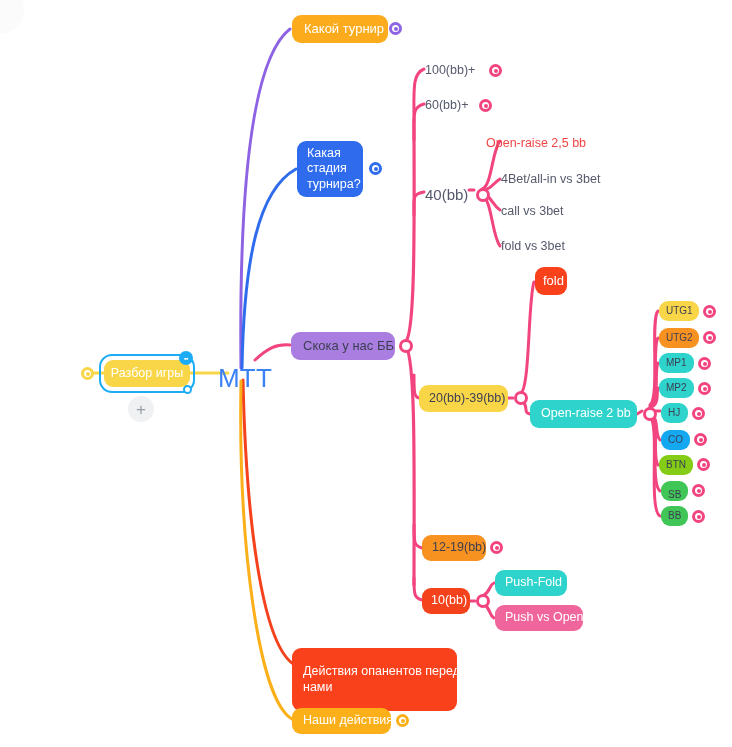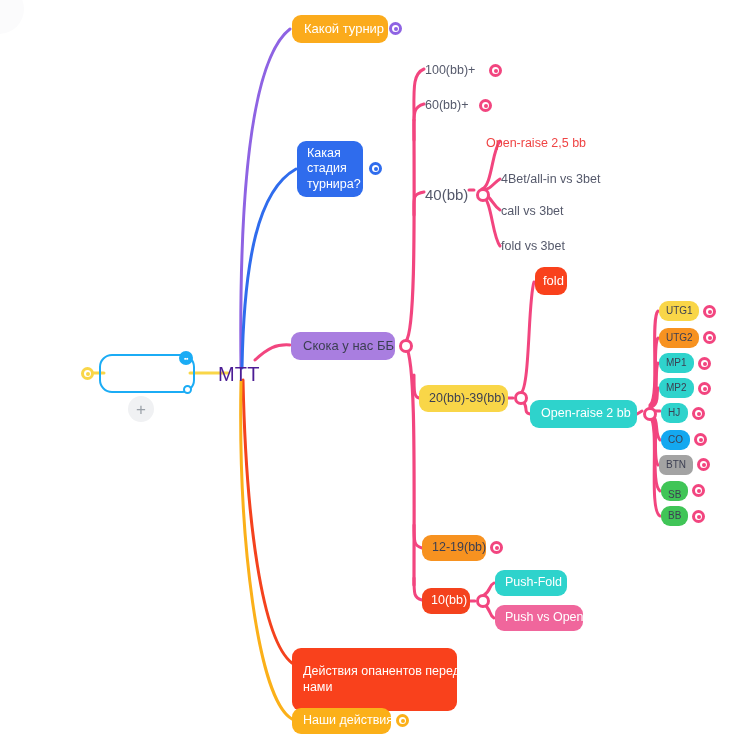--- a/index.html
+++ b/index.html
@@ -35,22 +35,22 @@
     border-radius: 9px;
     white-space: pre;
     line-height: 1.25;
   }
   .node.plain {
     background: transparent;
     color: #55596b;
   }
   .root-label {
     position: absolute;
-    color: #4c1d95;
-    font-size: 20px;
+    color: #3b82f6;
+    font-size: 26px;
     letter-spacing: 0.2px;
   }
   .sel-ring {
     position: absolute;
     border: 2px solid #1bacf5;
     border-radius: 13px;
     box-sizing: border-box;
   }
   .handle {
     position: absolute;
@@ -201,29 +201,32 @@
       <div class="node plain" style="left: 501px; top: 237px; width: 72px; min-height: 20px; font-size: 12.5px; color: rgb(85, 89, 107); padding: 0px;"><span>fold vs 3bet</span></div>
       <div class="node" style="left: 419px; top: 385px; width: 89px; min-height: 27px; font-size: 12.5px; color: rgb(60, 63, 82); padding: 0px 10px; background: rgb(249, 214, 72);"><span>20(bb)-39(bb)</span></div>
       <div class="node" style="left: 535px; top: 267px; width: 32px; min-height: 28px; font-size: 13px; color: #ffffff; padding: 0px 8px; background: rgb(249, 65, 28);"><span>fold</span></div>
       <div class="node" style="left: 530px; top: 400px; width: 107px; min-height: 28px; font-size: 12.5px; color: rgb(255, 255, 255); padding: 0px 11px; background: rgb(46, 211, 204);"><span>Open-raise 2 bb</span></div>
       <div class="node" style="left: 659px; top: 301px; width: 40px; min-height: 20px; font-size: 10px; color: rgb(60, 63, 82); padding: 0px 7px; background: rgb(249, 214, 72);"><span>UTG1</span></div>
       <div class="node" style="left: 659px; top: 328px; width: 40px; min-height: 20px; font-size: 10px; color: rgb(60, 63, 82); padding: 0px 7px; background: rgb(247, 146, 32);"><span>UTG2</span></div>
       <div class="node" style="left: 659px; top: 353px; width: 35px; min-height: 20px; font-size: 10px; color: rgb(60, 63, 82); padding: 0px 7px; background: rgb(46, 211, 204);"><span>MP1</span></div>
       <div class="node" style="left: 659px; top: 378px; width: 35px; min-height: 20px; font-size: 10px; color: rgb(60, 63, 82); padding: 0px 7px; background: rgb(46, 211, 204);"><span>MP2</span></div>
       <div class="node" style="left: 661px; top: 403px; width: 27px; min-height: 20px; font-size: 10px; color: rgb(60, 63, 82); padding: 0px 7px; background: rgb(46, 211, 204);"><span>HJ</span></div>
       <div class="node" style="left: 661px; top: 430px; width: 29px; min-height: 20px; font-size: 10px; color: rgb(60, 63, 82); padding: 0px 7px; background: rgb(20, 168, 240);"><span>CO</span></div>
-      <div class="node" style="left: 659px; top: 455px; width: 34px; min-height: 20px; font-size: 10px; color: rgb(60, 63, 82); padding: 0px 7px; background: #a3a3a3; border-radius: 7px;"><span>BTN</span></div>
+      <div class="node" style="left: 659px; top: 455px; width: 34px; min-height: 20px; font-size: 10px; color: rgb(60, 63, 82); padding: 0px 7px; background: #84cc16;"><span>BTN</span></div>
       <div class="node" style="left: 661px; top: 481px; width: 27px; min-height: 20px; font-size: 10px; color: rgb(60, 63, 82); padding: 0px 7px; background: rgb(64, 197, 87); align-items: flex-end;"><span>SB</span></div>
       <div class="node" style="left: 661px; top: 506px; width: 27px; min-height: 20px; font-size: 10px; color: rgb(60, 63, 82); padding: 0px 7px; background: rgb(64, 197, 87);"><span>BB</span></div>
       <div class="node" style="left: 422px; top: 535px; width: 64px; min-height: 26px; font-size: 12.5px; color: rgb(60, 63, 82); padding: 0px 10px; background: rgb(247, 146, 32);"><span>12-19(bb)</span></div>
       <div class="node" style="left: 422px; top: 588px; width: 48px; min-height: 26px; font-size: 12.5px; color: rgb(255, 255, 255); padding: 0px 9px; background: rgb(244, 66, 29);"><span>10(bb)</span></div>
       <div class="node" style="left: 495px; top: 570px; width: 72px; min-height: 26px; font-size: 12.5px; color: rgb(255, 255, 255); padding: 0px 10px; background: rgb(46, 211, 204);"><span>Push-Fold</span></div>
       <div class="node" style="left: 495px; top: 605px; width: 88px; min-height: 26px; font-size: 12.5px; color: rgb(255, 255, 255); padding: 0px 10px; background: rgb(240, 102, 156);"><span>Push vs Open</span></div>
     </div>
 
+  <div class="node" id="selected-node" style="left: 104px; top: 360px; width: 86px; height: 27px; padding: 0px 12px; justify-content: center; background: rgb(249, 214, 72); color: rgb(255, 255, 255);">
+    <span style="font-size:12.5px;">Разбор игры</span>
+  </div>
   <div class="sel-ring" style="left:99px; top:354px; width:96px; height:39px;"></div>
   <div class="handle filled" style="left:179px; top:351px; width:14px; height:14px;">▪▪</div>
   <div class="handle" style="left:183px; top:385px; width:9px; height:9px;"></div>
 
   <div class="addbtn" style="left:128px; top:396px;">+</div>
 
   <div id="dots-layer">
       <div class="dot" style="left: 389px; top: 22px; border: 3px solid rgb(142, 99, 227);">
         <span style="position: absolute; left: 50%; top: 50%; width: 4px; height: 4px; border-radius: 50%; transform: translate(-50%, -50%); background: rgb(142, 99, 227);"></span>
       </div>

